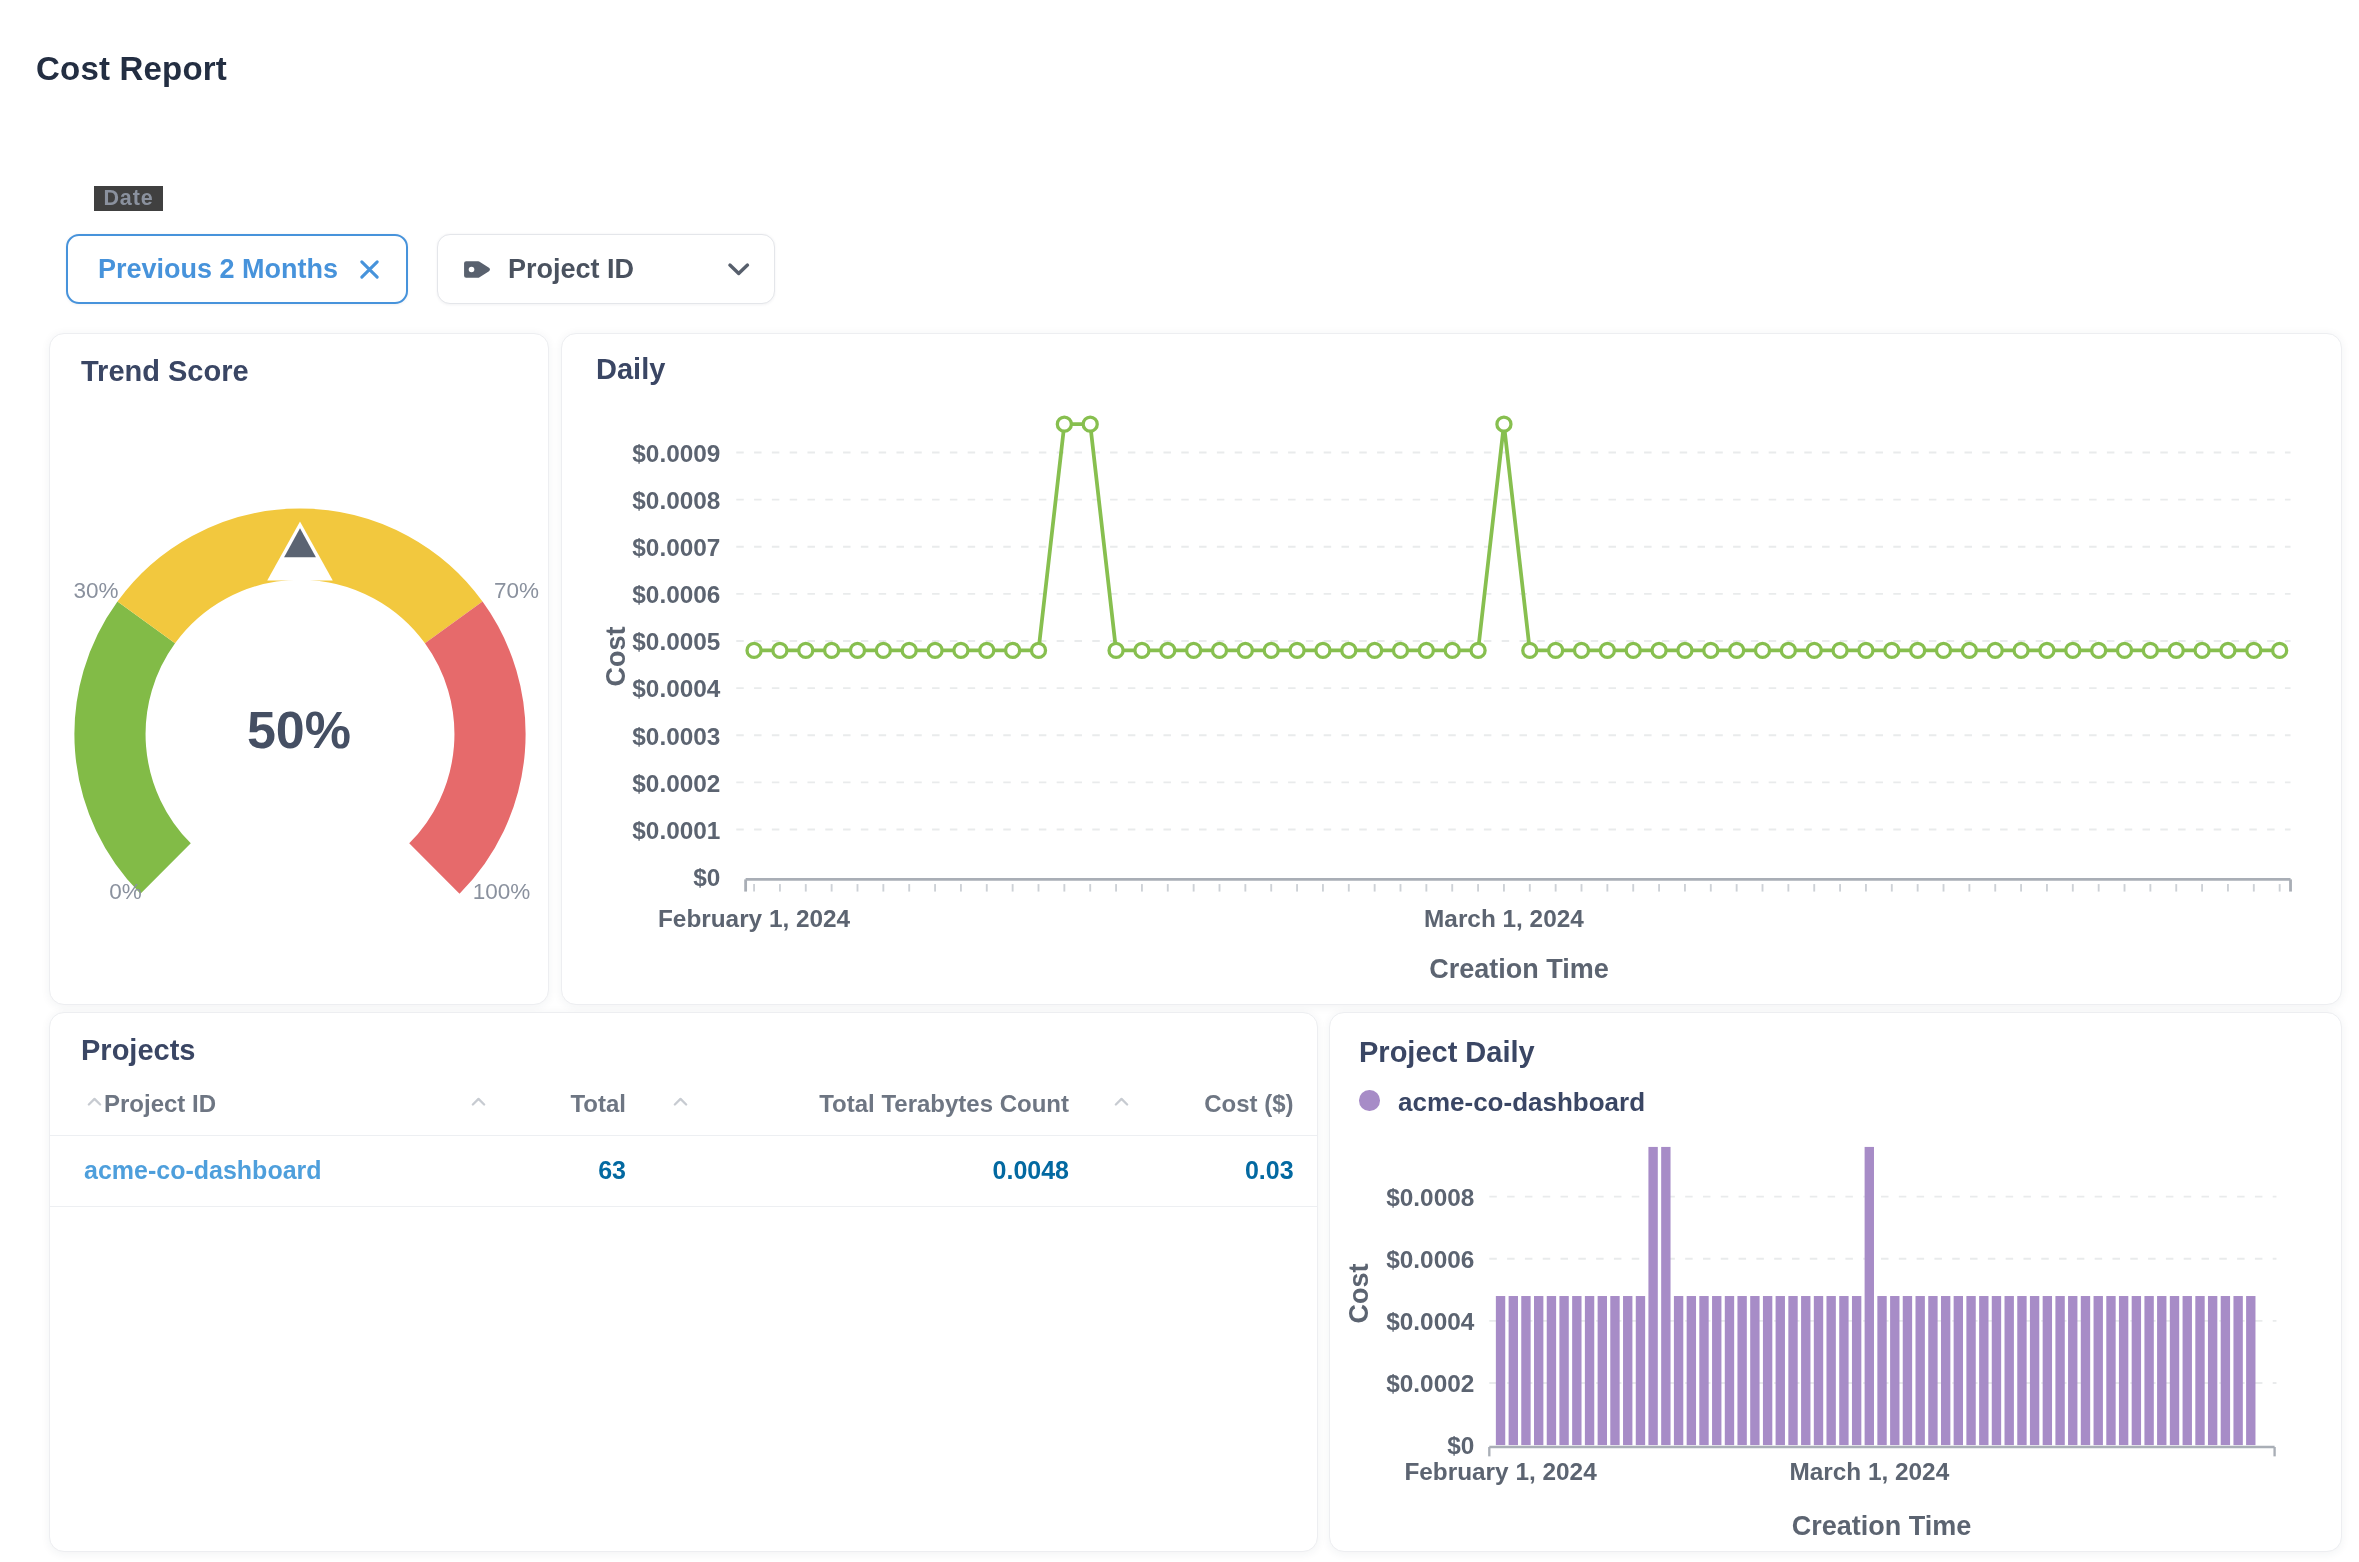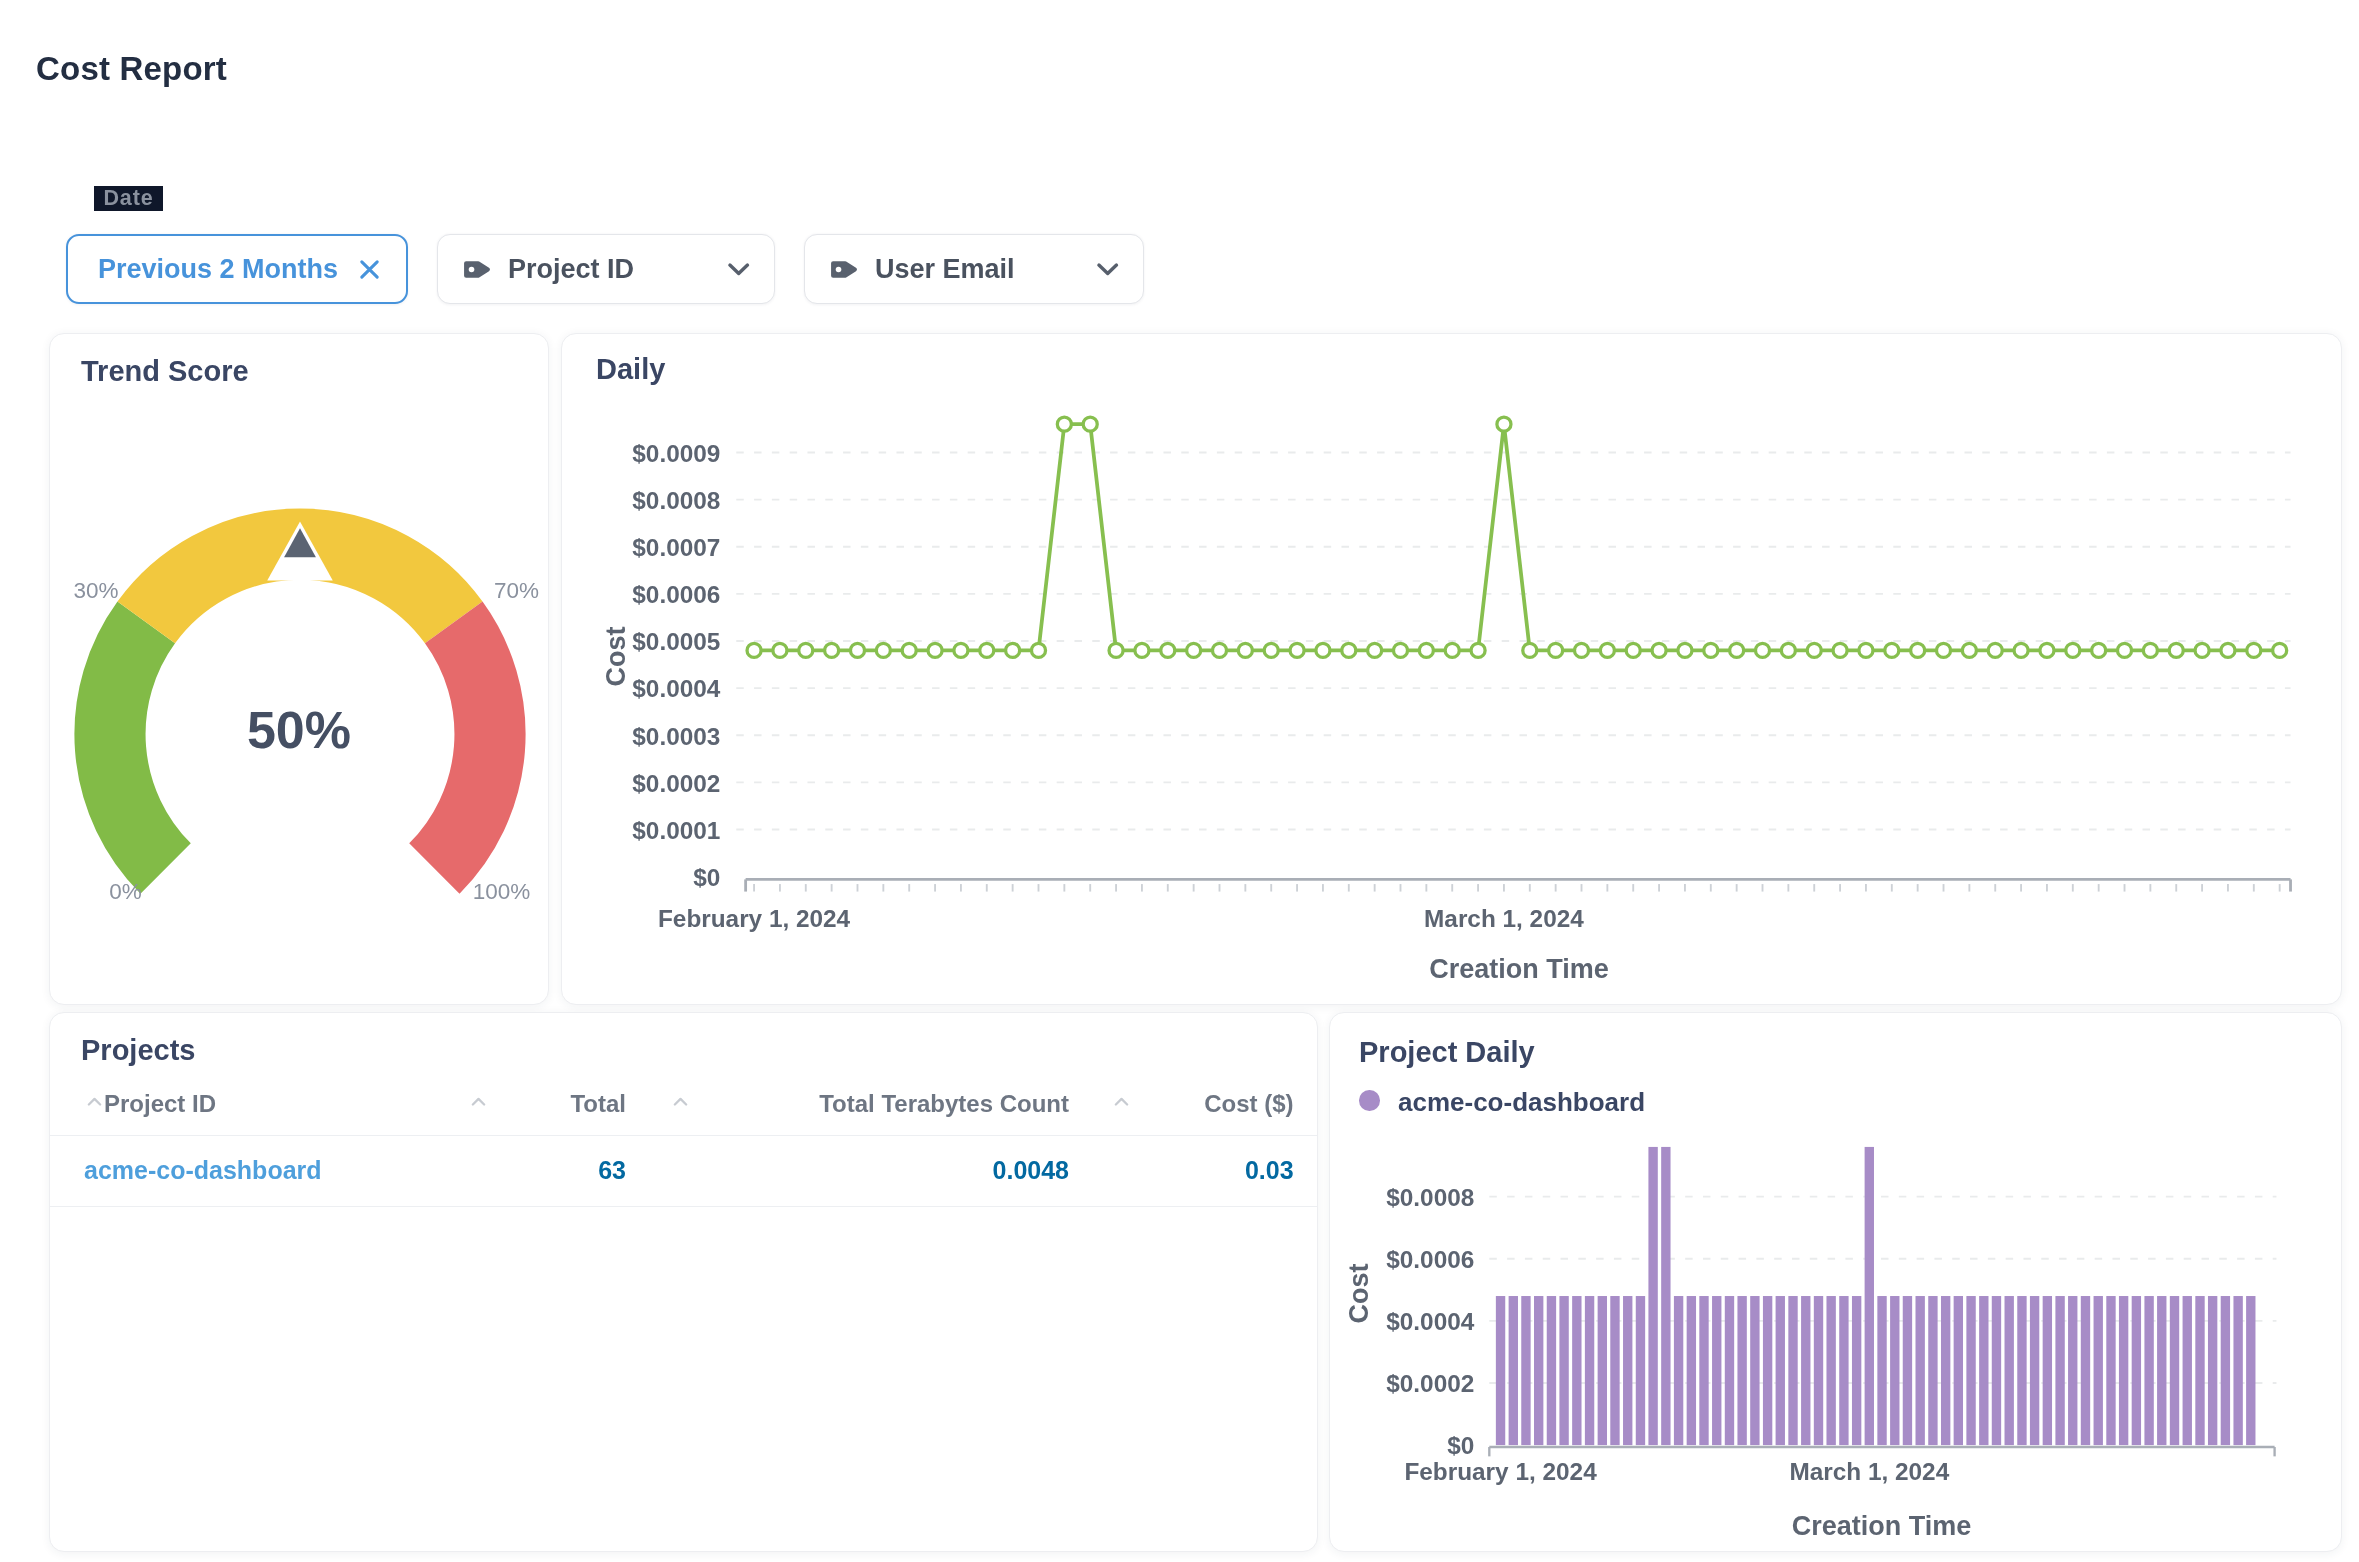--- a/index.html
+++ b/index.html
@@ -10,21 +10,21 @@
 
   
   #page-title { left:36px; top:34px; font-size:33px; font-weight:700; color:#232E42; letter-spacing:0.2px;margin-top:16px; }
 
   
   .chip { height:70px; border-radius:13px; background:#fff; display:flex; align-items:center;
           box-shadow:0 0.9px 2.8px rgba(30,40,60,.06);margin-top:34px; }
   .chip-plain { border:1.9px solid #E4E6EA; padding:0 24px; gap:17px; cursor:pointer; }
   .chip-label { font-size:27px; font-weight:700; color:#4A525F; }
   #date-chip { left:66px; top:200px; width:342px; border:2.8px solid #4793DB; justify-content:space-between; padding:0 24px 0 30px; }
-  #date-legend { left:94px; top:186px; background:#0f172a; padding:0 9.4px; font-size:21.5px; font-weight:700;
+  #date-legend { left:94px; top:186px; background:#404040; padding:0 9.4px; font-size:21.5px; font-weight:700;
                  color:#8A919E; letter-spacing:0.9px; }
   #date-value { font-size:27px; font-weight:700; color:#4793DB; }
   #chip-project { left:437px; top:200px; width:338px; justify-content:space-between; }
   #chip-email   { left:804px; top:200px; width:340px; justify-content:space-between; }
   .chip-left { display:flex; align-items:center; gap:17px; }
 
   
   .card { position:absolute; background:#fff; border:1.4px solid #EDEEF1; border-radius:15px;
           box-shadow:0 1.9px 9.4px rgba(40,50,70,.06); }
   #card-gauge   { left:49px;   top:333px;  width:500px;  height:672px; }
@@ -89,36 +89,20 @@
       </span>
       <span class="chip-label">Project ID</span>
     </span>
     <span style="display:flex;">
       <svg width="23.4" height="16" viewBox="0 0 24 16">
           <polyline points="3,4 12,12.5 21,4" fill="none" stroke="#575F6C" stroke-width="3.5" stroke-linecap="round" stroke-linejoin="round"></polyline>
         </svg>
     </span>
   </div>
 
-  <div class="abs chip chip-plain" id="chip-email">
-    <span class="chip-left">
-      <span style="display:flex;">
-        <svg width="29" height="29" viewBox="0 0 28 28">
-            <polygon points="4,8 15.5,8 25,14 15.5,20 4,20" fill="#59616E" stroke="#59616E" stroke-width="4" stroke-linejoin="round"></polygon>
-            <circle cx="9.2" cy="14" r="2.7" fill="#fff"></circle>
-          </svg>
-      </span>
-      <span class="chip-label">User Email</span>
-    </span>
-    <span style="display:flex;">
-      <svg width="23.4" height="16" viewBox="0 0 24 16">
-          <polyline points="3,4 12,12.5 21,4" fill="none" stroke="#575F6C" stroke-width="3.5" stroke-linecap="round" stroke-linejoin="round"></polyline>
-        </svg>
-    </span>
-  </div>
 
   <div class="card" id="card-gauge">
     <div class="card-title" style="left:31px; top:20.6px;">Trend Score</div>
     <svg class="chart" width="500" height="672" viewBox="0 0 534 717">
         <path d="M 123.5 570.5 A 203 203 0 0 1 102.8 307.7" fill="none" stroke="#82BB47" stroke-width="76"></path>
         <path d="M 102.8 307.7 A 203 203 0 0 1 431.2 307.7" fill="none" stroke="#F2C83E" stroke-width="76"></path>
         <path d="M 431.2 307.7 A 203 203 0 0 1 410.5 570.5" fill="none" stroke="#E66A6B" stroke-width="76"></path>
         <g transform="rotate(0 267 427)">
           <polygon points="267,200 232,263 302,263" fill="#ffffff"></polygon>
           <polygon points="267,207 250,238 284,238" fill="#5B6472"></polygon>

